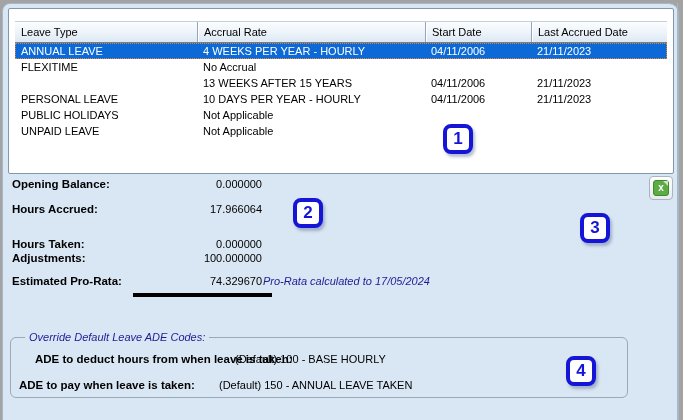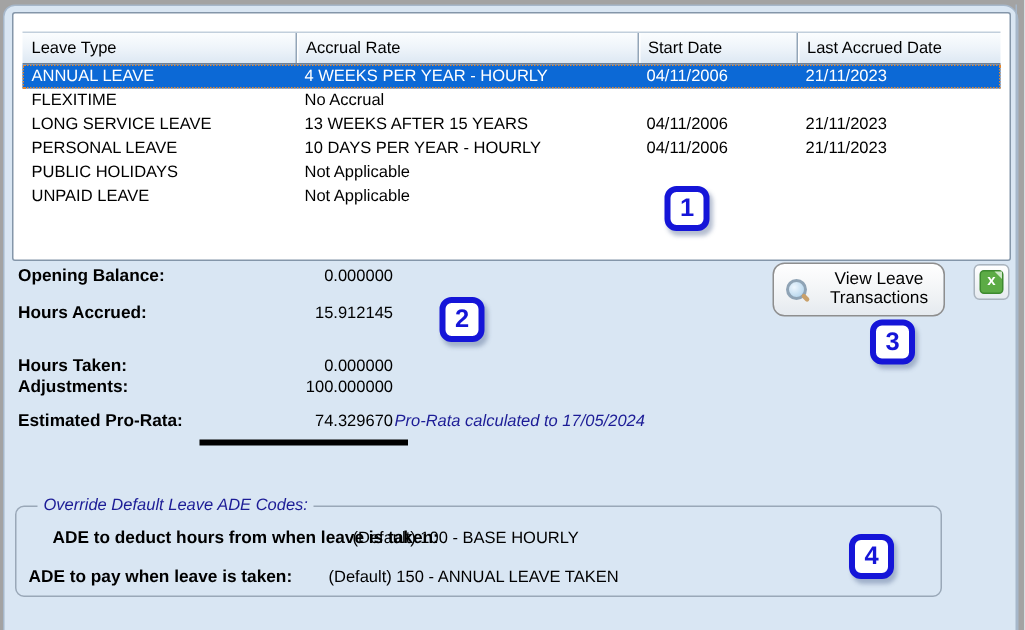--- a/index.html
+++ b/index.html
@@ -113,21 +113,20 @@
         <span class="rcell c3">04/11/2006</span>
         <span class="rcell c4">21/11/2023</span>
       </div>
       <div class="grid-row">
         <span class="rcell c1">FLEXITIME</span>
         <span class="rcell c2">No Accrual</span>
         <span class="rcell c3"></span>
         <span class="rcell c4"></span>
       </div>
       <div class="grid-row">
-        <span class="rcell c1">LONG SERVICE LEAVE</span>
         <span class="rcell c2">13 WEEKS AFTER 15 YEARS</span>
         <span class="rcell c3">04/11/2006</span>
         <span class="rcell c4">21/11/2023</span>
       </div>
       <div class="grid-row">
         <span class="rcell c1">PERSONAL LEAVE</span>
         <span class="rcell c2">10 DAYS PER YEAR - HOURLY</span>
         <span class="rcell c3">04/11/2006</span>
         <span class="rcell c4">21/11/2023</span>
       </div>
@@ -145,45 +144,38 @@
       </div>
     </div>
   </div>
 
   <div class="sum-row r0">
     <span class="sum-label">Opening Balance:</span>
     <span class="sum-value">0.000000</span>
   </div>
   <div class="sum-row r1">
     <span class="sum-label">Hours Accrued:</span>
-    <span class="sum-value">15.912145</span>
+    <span class="sum-value">17.966064</span>
   </div>
   <div class="sum-row r2">
     <span class="sum-label">Hours Taken:</span>
     <span class="sum-value">0.000000</span>
   </div>
   <div class="sum-row r3">
     <span class="sum-label">Adjustments:</span>
     <span class="sum-value">100.000000</span>
   </div>
   <div class="sum-row r4">
     <span class="sum-label">Estimated Pro-Rata:</span>
     <span class="sum-value">74.329670</span>
   </div>
   <div class="prorata-note">Pro-Rata calculated to 17/05/2024</div>
   <div class="sum-line"></div>
 
 
-  <div class="vlt-button">
-    <span class="magnifier">
-      <span class="mag-lens"></span>
-      <span class="mag-handle"></span>
-    </span>
-    <span class="vlt-label">View Leave Transactions</span>
-  </div>
 
   <div class="excel-button">
     <span class="excel-glyph">x<span class="excel-fold"></span></span>
   </div>
 
   <div class="ade-box">
     <span class="ade-legend">Override Default Leave ADE Codes:</span>
     <div class="ade-row ade-row1">
       <span class="ade-label">ADE to deduct hours from when leave is taken:</span>
       <span class="ade-value">(Default) 100 - BASE HOURLY</span>

